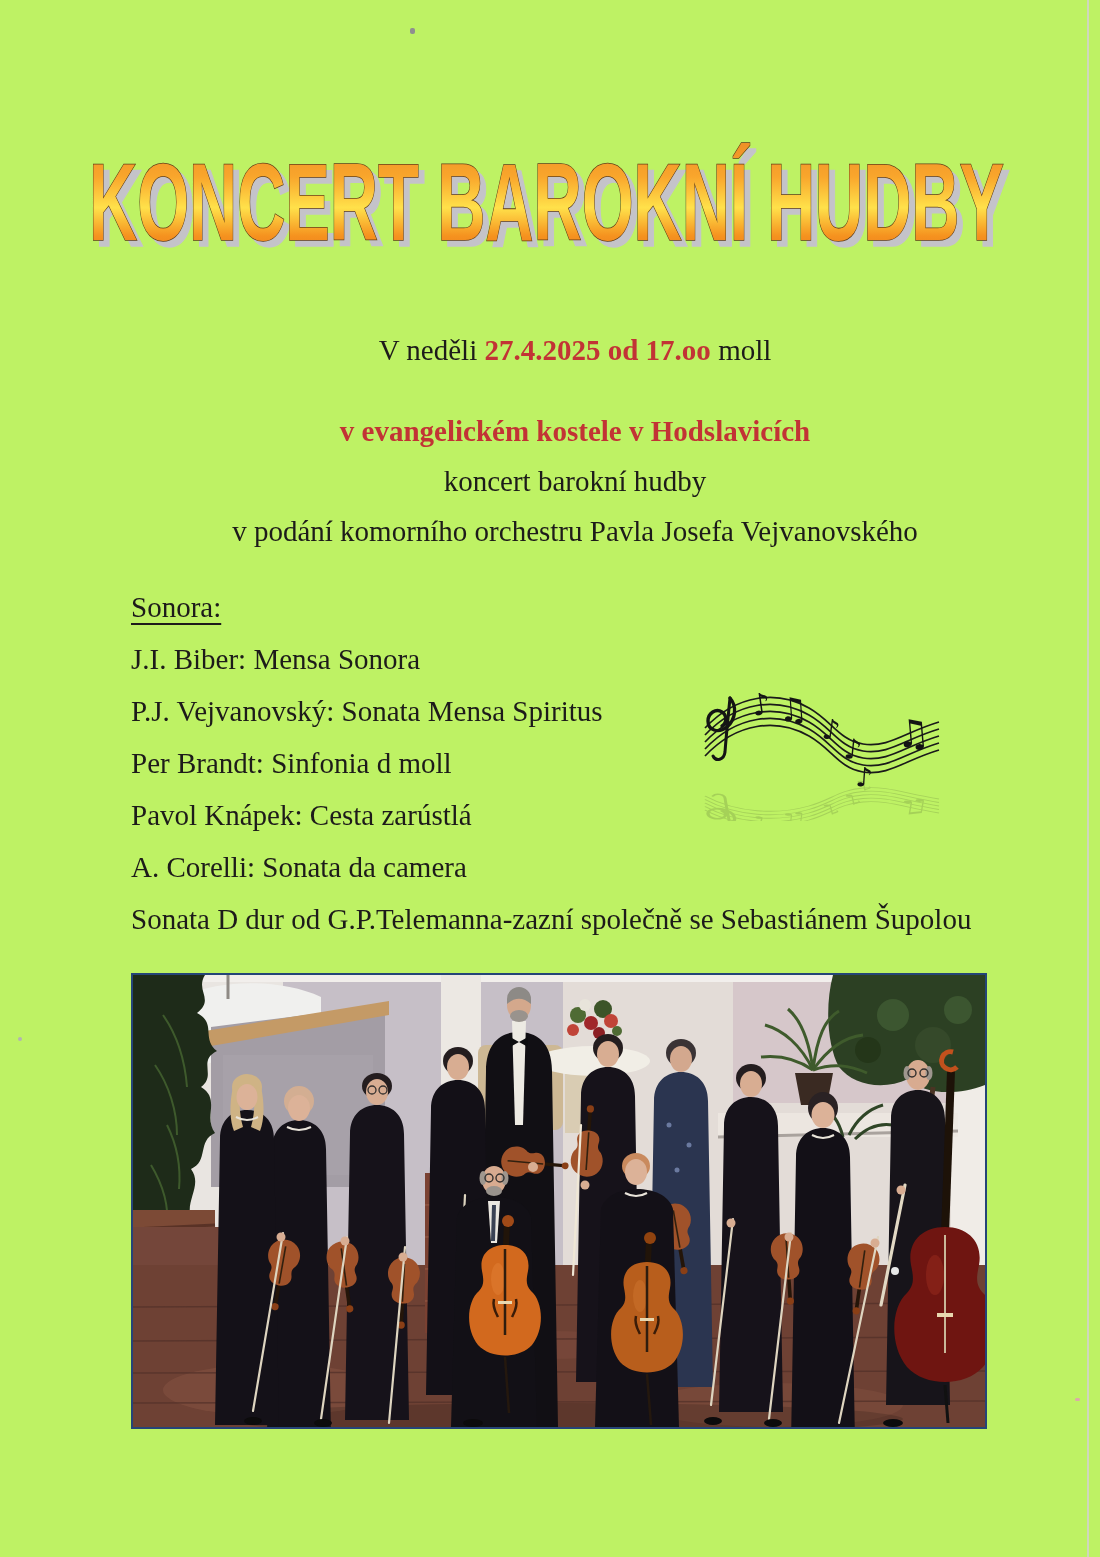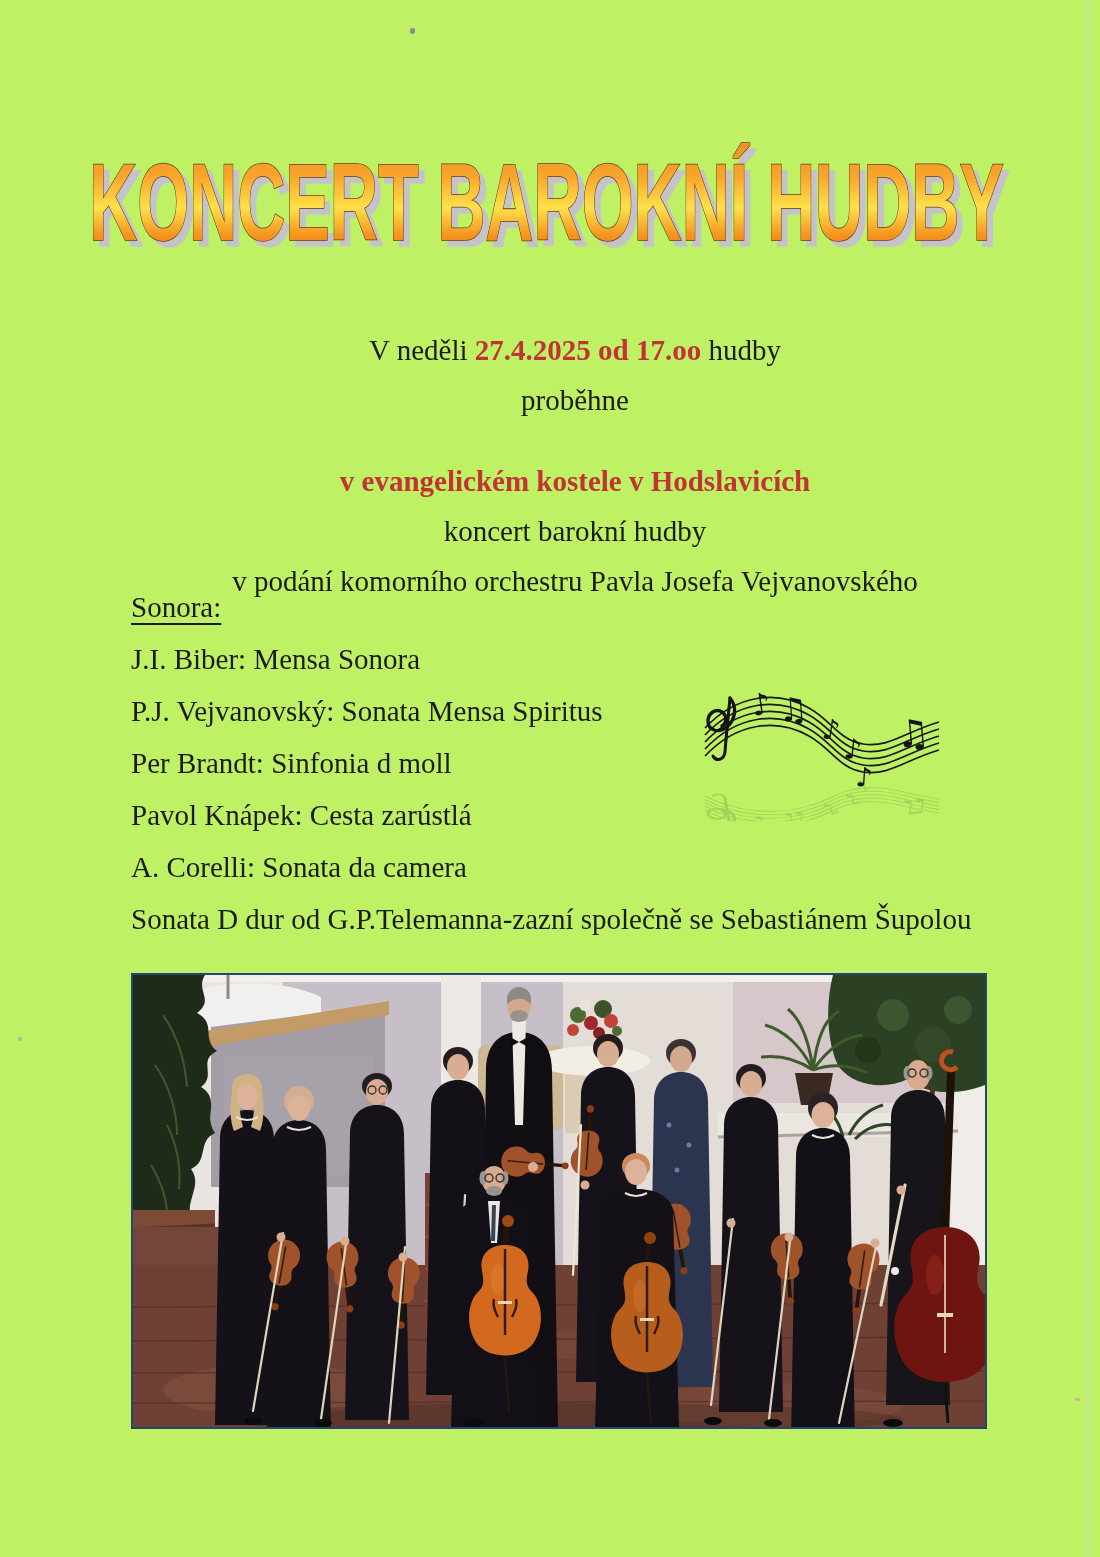--- a/index.html
+++ b/index.html
@@ -38,22 +38,21 @@
         <stop offset="0.30" stop-color="#F9A62C"></stop>
         <stop offset="0.55" stop-color="#FFE14A"></stop>
         <stop offset="0.78" stop-color="#F5921F"></stop>
         <stop offset="1" stop-color="#E8761D"></stop>
       </linearGradient>
     </defs>
     <text x="6" y="100" textLength="915" lengthAdjust="spacingAndGlyphs" font-family="Liberation Sans, DejaVu Sans, sans-serif" font-weight="bold" font-size="110" fill="url(#tg)" stroke="#5f3c17" stroke-width="1.6" paint-order="stroke">KONCERT BAROKNÍ HUDBY</text>
   </svg>
 
   <div class="intro">
-    <div class="line"><span>V neděli </span><span class="red">27.4.2025 od 17.oo</span><span> hudby</span></div>
-    <div class="line">proběhne</div>
+    <div class="line"><span>V neděli </span><span class="red">27.4.2025 od 17.oo</span><span> moll</span></div>
     <div class="line red">v evangelickém kostele v Hodslavicích</div>
     <div class="line">koncert barokní hudby</div>
     <div class="line">v podání komorního orchestru Pavla Josefa Vejvanovského</div>
   </div>
 
   <div class="program">
     <div class="pline"><span class="uline">Sonora:</span></div>
     <div class="pline">J.I. Biber: Mensa Sonora</div>
     <div class="pline">P.J. Vejvanovský: Sonata Mensa Spiritus</div>
     <div class="pline">Per Brandt: Sinfonia d moll</div>

